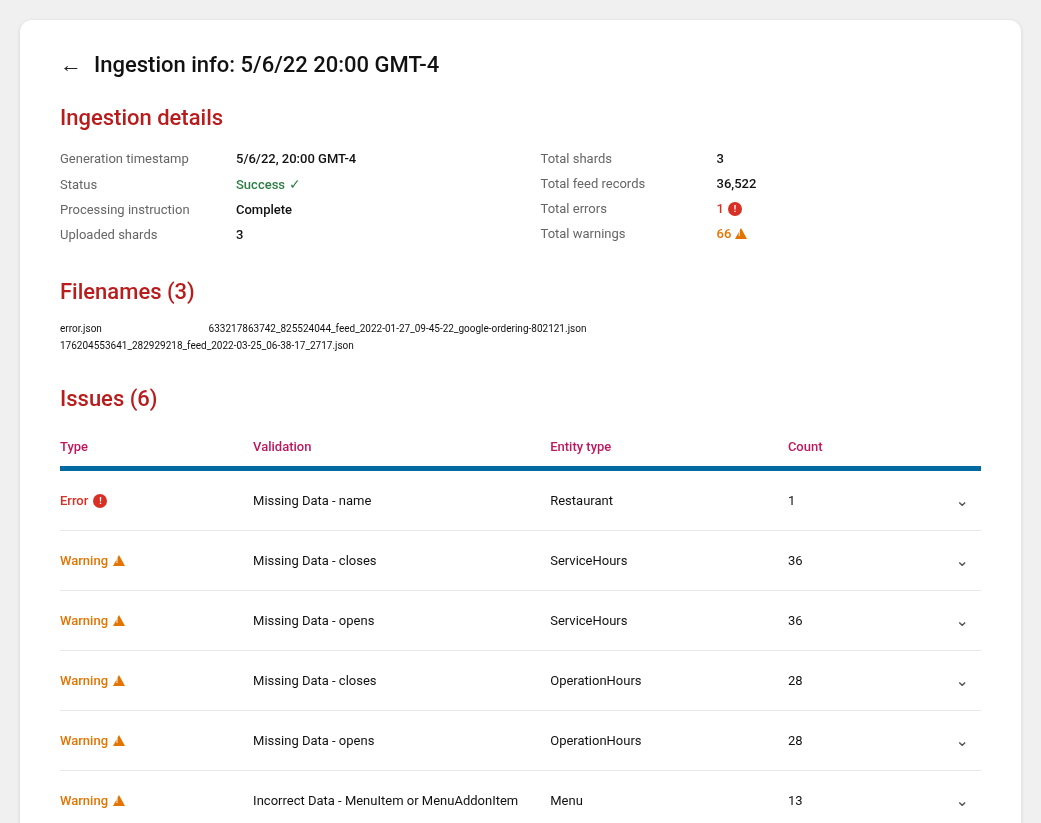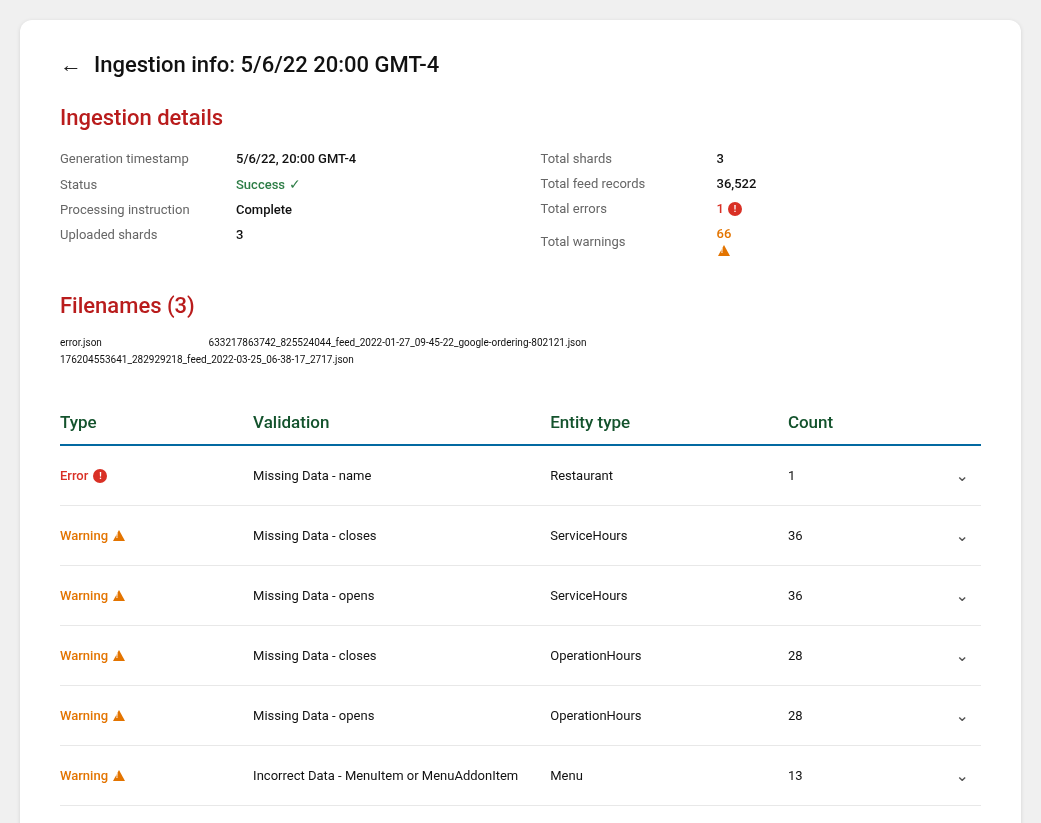--- a/index.html
+++ b/index.html
@@ -85,21 +85,20 @@
     }
     .error-count {
       color: #d93025;
       font-weight: 500;
       font-size: 13px;
     }
     .warning-badge {
       display: inline-flex;
       align-items: center;
       gap: 4px;
-      flex-direction: column;
     }
     .warning-count {
       color: #e37400;
       font-weight: 500;
       font-size: 13px;
     }
     
     .filenames-section {
       margin-bottom: 32px;
     }
@@ -110,25 +109,25 @@
     }
     
     .issues-section {}
     .issues-table {
       width: 100%;
       border-collapse: collapse;
       margin-top: 8px;
     }
     .issues-table th {
       text-align: left;
-      font-size: 17px;
-      font-weight: 500;
-      color: #14532d;
+      font-size: 13px;
+      font-weight: 500;
+      color: #be185d;
       padding: 12px 8px 12px 0;
-      border-bottom: 2px solid #0369a1;
+      border-bottom: 5px solid #0369a1;
     }
     .issues-table td {
       padding: 16px 8px 16px 0;
       font-size: 13px;
       color: #111;
       vertical-align: middle;
       border-bottom: 1px solid #e8e8e8;
     }
     .col-type { width: 130px; }
     .col-validation { width: 200px; }
@@ -255,20 +254,21 @@
 
   <div class="filenames-section">
     <div class="section-title">Filenames (3)</div>
     <div class="filenames-list">
       <div>error.json&nbsp;&nbsp;&nbsp;&nbsp;&nbsp;&nbsp;&nbsp;&nbsp;&nbsp;&nbsp;&nbsp;&nbsp;&nbsp;&nbsp;&nbsp;&nbsp;&nbsp;&nbsp;&nbsp;&nbsp;&nbsp;&nbsp;&nbsp;&nbsp;&nbsp;&nbsp;&nbsp;&nbsp;&nbsp;&nbsp;&nbsp;&nbsp;&nbsp;&nbsp;&nbsp;&nbsp;&nbsp;&nbsp;&nbsp;&nbsp;&nbsp;&nbsp;&nbsp;633217863742_825524044_feed_2022-01-27_09-45-22_google-ordering-802121.json</div>
       <div>176204553641_282929218_feed_2022-03-25_06-38-17_2717.json</div>
     </div>
   </div>
 
   <div class="issues-section">
+    <div class="section-title">Issues (6)</div>
     <table class="issues-table">
       <thead>
         <tr>
           <th class="col-type">Type</th>
           <th class="col-validation">Validation</th>
           <th class="col-entity">Entity type</th>
           <th class="col-count">Count</th>
           <th class="col-expand"></th>
         </tr>
       </thead>

